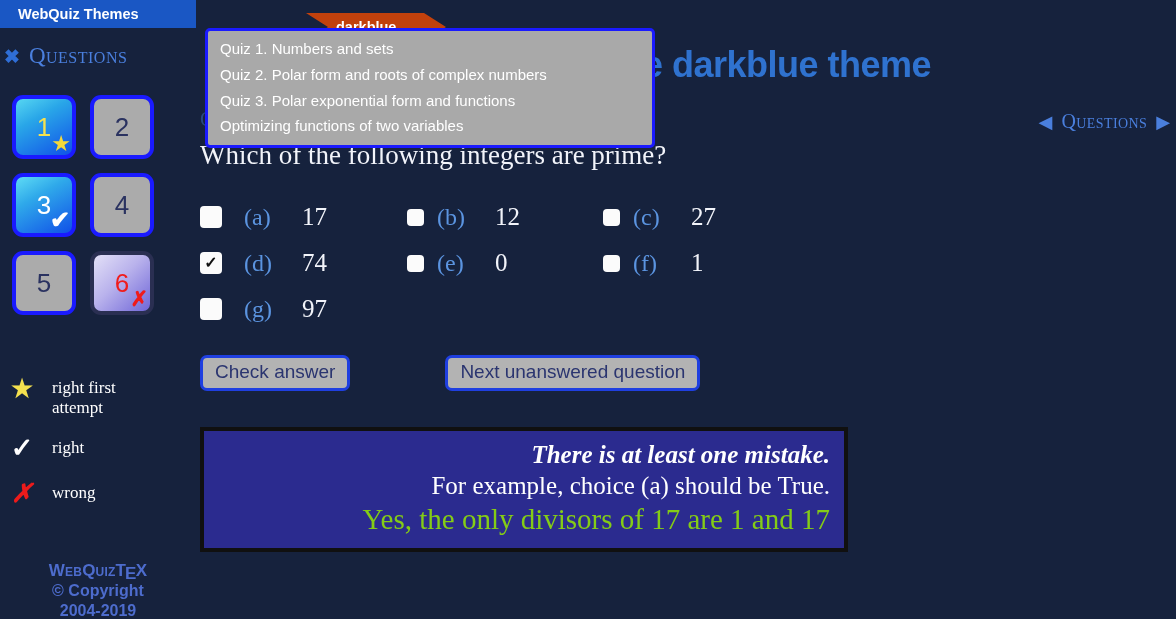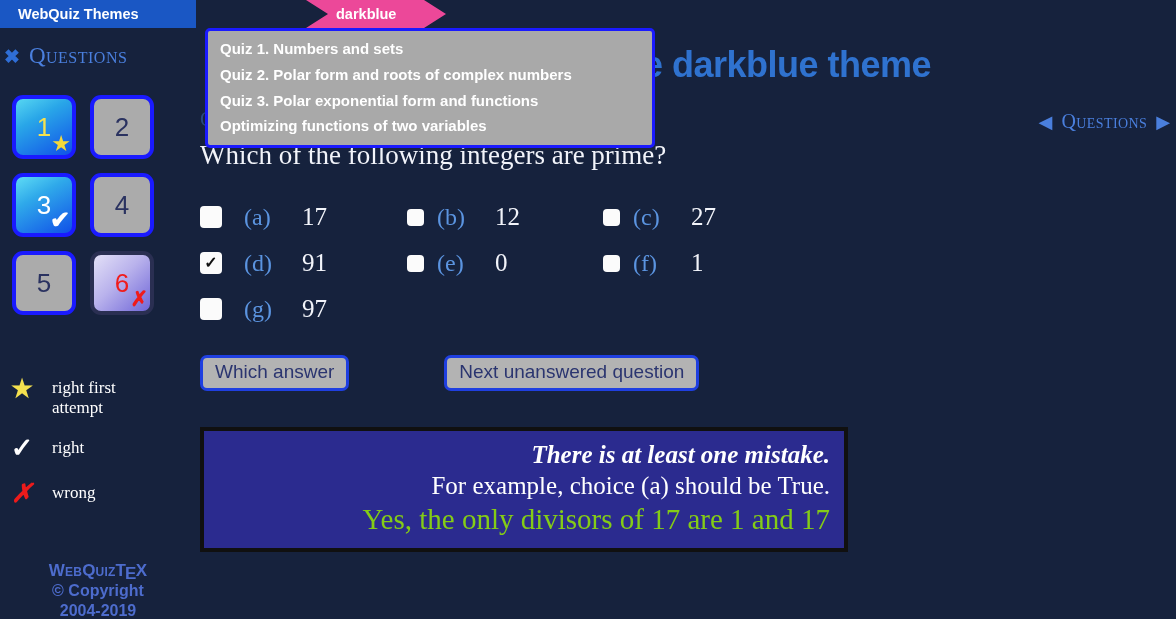--- a/index.html
+++ b/index.html
@@ -27,40 +27,41 @@
   .crumb-1 {
     left: 0; width: 196px; background: #1a57c4;
     padding-left: 18px;
   }
   .crumb-2 {
     left: 176px; width: 152px; background: #2566d8;
     clip-path: polygon(0 0, 163px 0, 163px 28px, 0 28px, 20px 14px);
     padding-left: 28px;
   }
   .crumb-3 {
-    left: 306px; width: 140px; background: #ec4899;
+    left: 306px; width: 140px; background: #c2410c;
     clip-path: polygon(0 0, 118px 0, 140px 14px, 118px 28px, 0 28px, 22px 14px);
     padding-left: 30px;
+    margin-top: 13px;
   }
   .hamburger {
     display: inline-block; margin-left: 7px; font-size: 15px; line-height: 1;
     position: relative; z-index: 2;
   }
 
   
   .dropdown {
     position: absolute; left: 205px; top: 28px; width: 450px;
     background: #a9a9a9;
     border: 3px solid #1a1aff;
     border-radius: 5px;
     padding: 5px 0 6px 0;
     z-index: 60;
   }
   .dropdown .item {
-    color: #ffffff; font-weight: bold; font-size: 15px;
+    color: #ffffff; font-weight: normal; font-size: 15px;
     padding: 2px 10px 2px 12px;
     line-height: 1.45;
     white-space: nowrap;
     cursor: pointer;
   }
 
   
   .page-title {
     position: absolute; left: 600px; top: 44px;
     color: #2f72cf; font-weight: bold; font-size: 36px;
@@ -307,42 +308,42 @@
       </div>
       <div class="opt small">
         <span class="cbox"></span>
         <span class="lab">(c)</span>
         <span class="val">27</span>
       </div>
 
       <div class="opt">
         <span class="cbox">✓</span>
         <span class="lab">(d)</span>
-        <span class="val">91</span>
+        <span class="val">74</span>
       </div>
       <div class="opt small">
         <span class="cbox"></span>
         <span class="lab">(e)</span>
         <span class="val">0</span>
       </div>
       <div class="opt small">
         <span class="cbox"></span>
         <span class="lab">(f)</span>
         <span class="val">1</span>
       </div>
 
       <div class="opt">
         <span class="cbox"></span>
         <span class="lab">(g)</span>
         <span class="val">97</span>
       </div>
     </div>
 
     <div class="actions">
-      <button class="btn">Which answer</button>
+      <button class="btn">Check answer</button>
       <button class="btn btn-next">Next unanswered question</button>
     </div>
 
     <div class="feedback">
       <div class="fb1">There is at least one mistake.</div>
       <div class="fb2">For example, choice (a) should be True.</div>
       <div class="fb3">Yes, the only divisors of 17 are 1 and 17</div>
     </div>
   </div>
 

